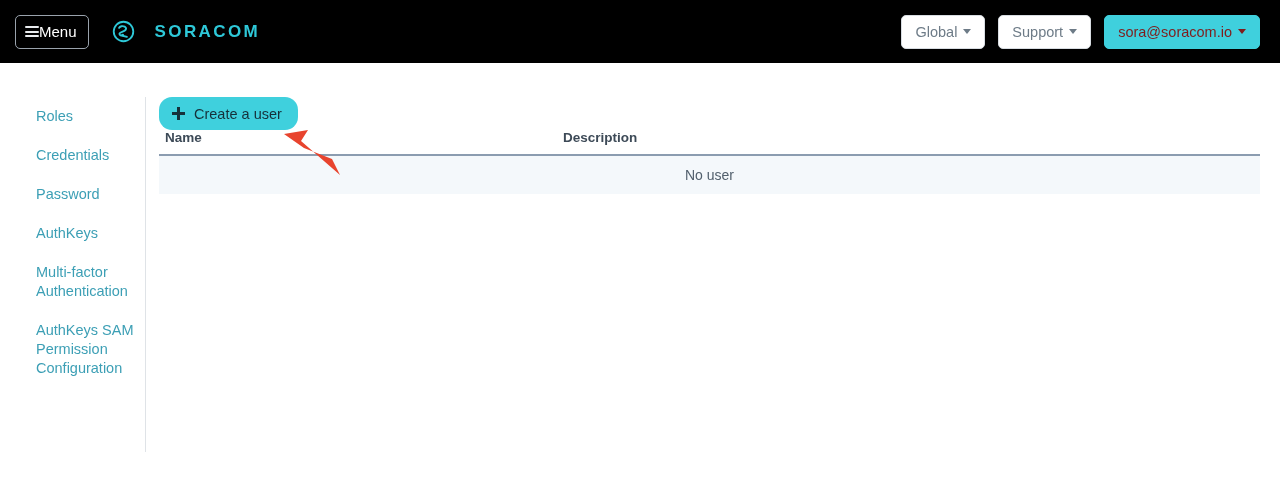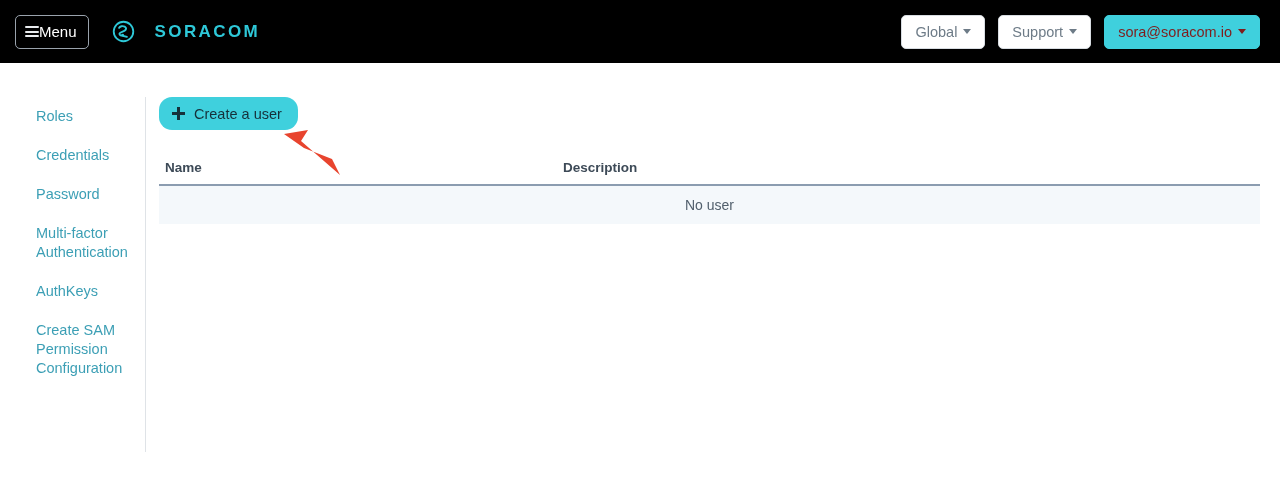--- a/index.html
+++ b/index.html
@@ -158,21 +158,20 @@
   }
   .plus::before, .plus::after {
     content: "";
     position: absolute;
     background: #16303a;
   }
   .plus::before { left: 5px; top: 0; width: 3px; height: 13px; }
   .plus::after  { top: 5px; left: 0; height: 3px; width: 13px; }
 
   .data-table {
-    margin-top: 30px;
     width: 1101px;
     border-collapse: collapse;
     table-layout: fixed;
   }
   .data-table th {
     text-align: left;
     font-size: 13.5px;
     font-weight: bold;
     color: #3d4a57;
     padding: 0 0 9px 6px;
@@ -241,27 +240,27 @@
   <a class="side-item" href="#">
     <span>Roles</span>
   </a>
   <a class="side-item" href="#">
     <span>Credentials</span>
   </a>
   <a class="side-item" href="#">
     <span>Password</span>
   </a>
   <a class="side-item" href="#">
+    <span>AuthKeys</span>
+  </a>
+  <a class="side-item" href="#">
     <span>Multi-factor Authentication</span>
   </a>
   <a class="side-item" href="#">
-    <span>AuthKeys</span>
-  </a>
-  <a class="side-item" href="#">
-    <span>Create SAM Permission Configuration</span>
+    <span>AuthKeys SAM Permission Configuration</span>
   </a>
 </div>
 <div class="side-divider"></div>
 
 <div class="main">
 
   <button class="create-btn">
     <span class="plus"></span>
     <span>Create a user</span>
   </button>

